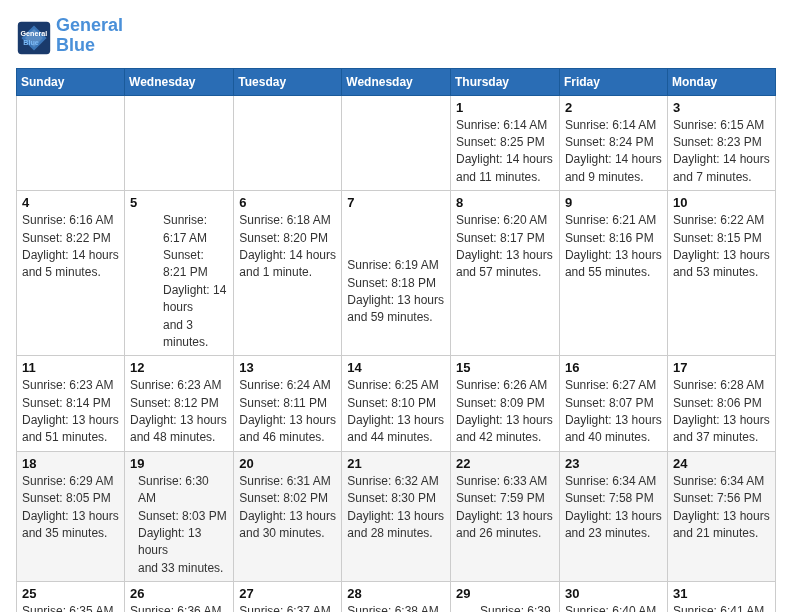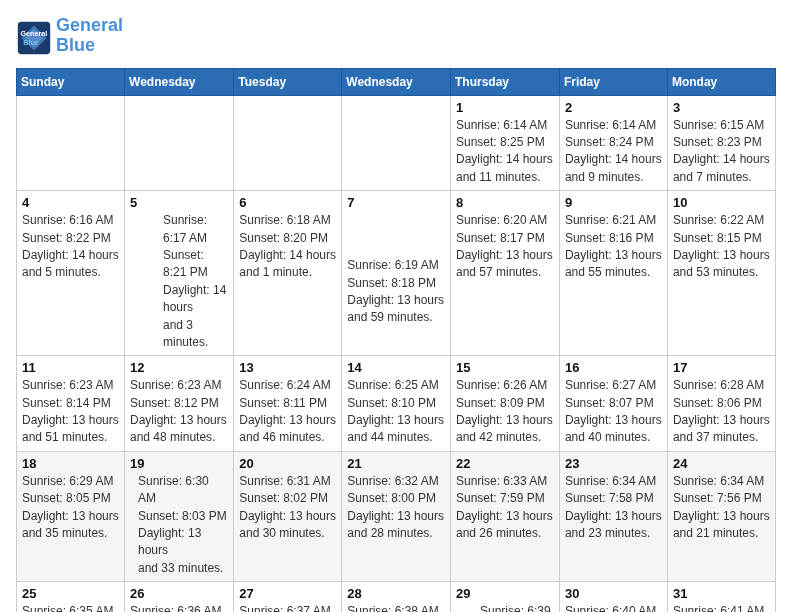--- a/index.html
+++ b/index.html
@@ -275,21 +275,21 @@
         <td>
           <div class="day-num">20</div>
           <div class="day-detail" style="white-space: pre-line;">Sunrise: 6:31 AM
 Sunset: 8:02 PM
 Daylight: 13 hours
 and 30 minutes.</div>
         </td>
         <td>
           <div class="day-num">21</div>
           <div class="day-detail" style="white-space: pre-line;">Sunrise: 6:32 AM
-Sunset: 8:00 PM
+Sunset: 8:30 PM
 Daylight: 13 hours
 and 28 minutes.</div>
         </td>
         <td>
           <div class="day-num">22</div>
           <div class="day-detail" style="white-space: pre-line;">Sunrise: 6:33 AM
 Sunset: 7:59 PM
 Daylight: 13 hours
 and 26 minutes.</div>
         </td>

